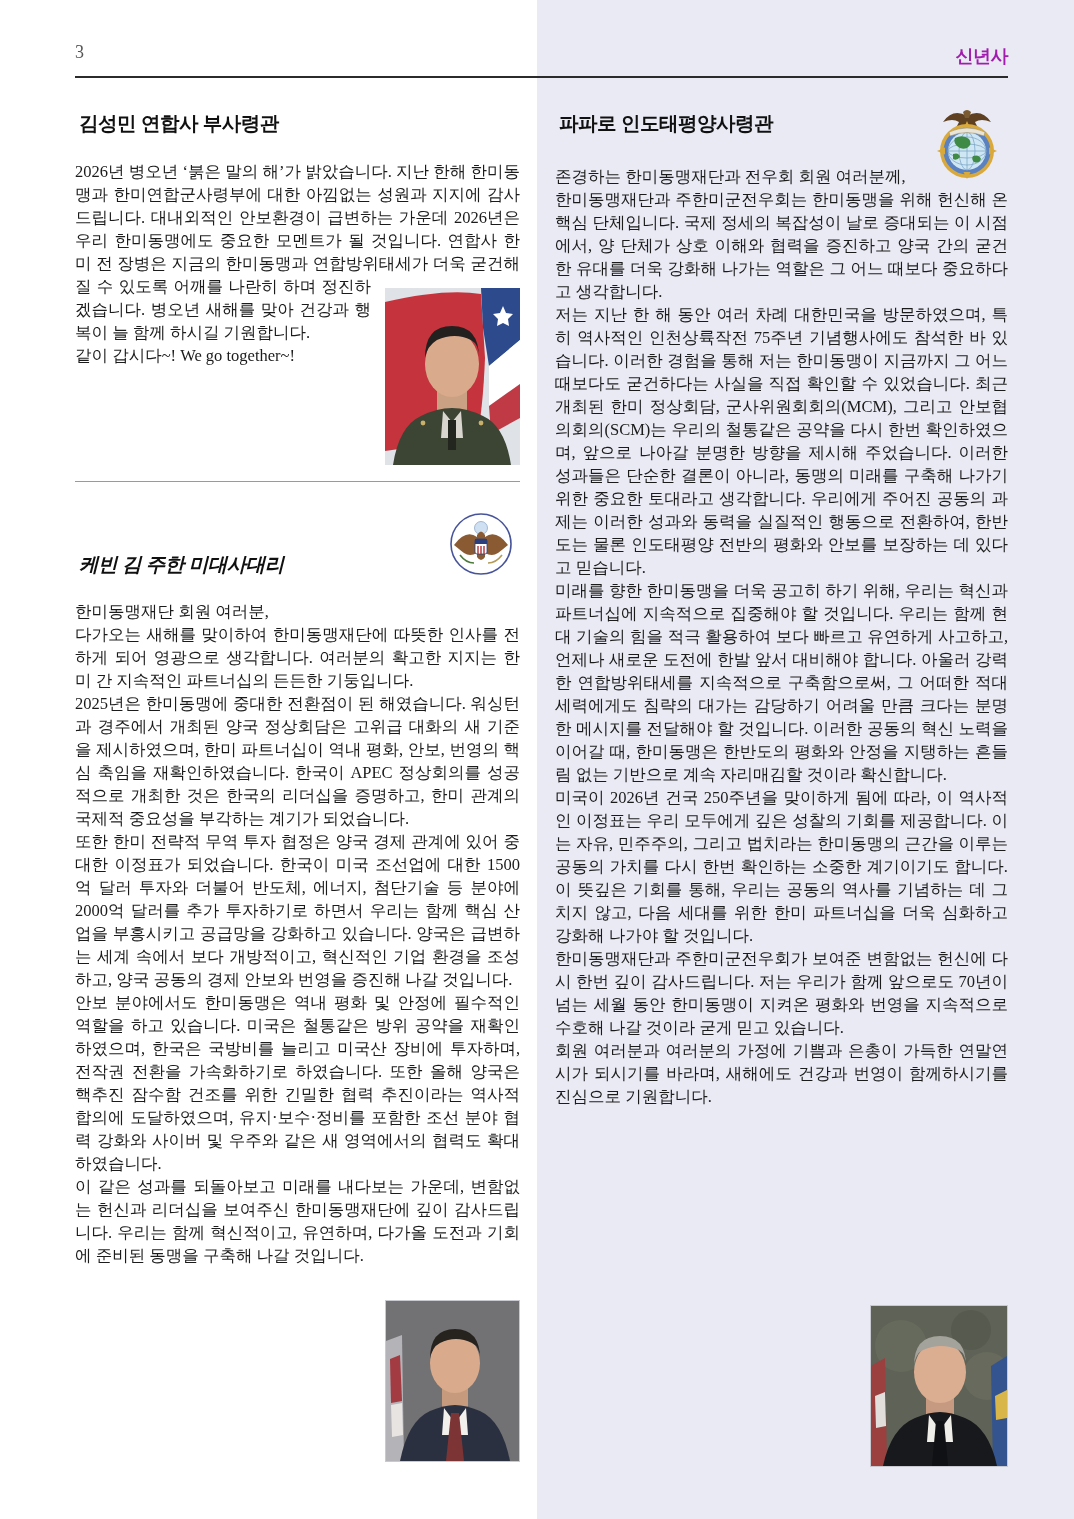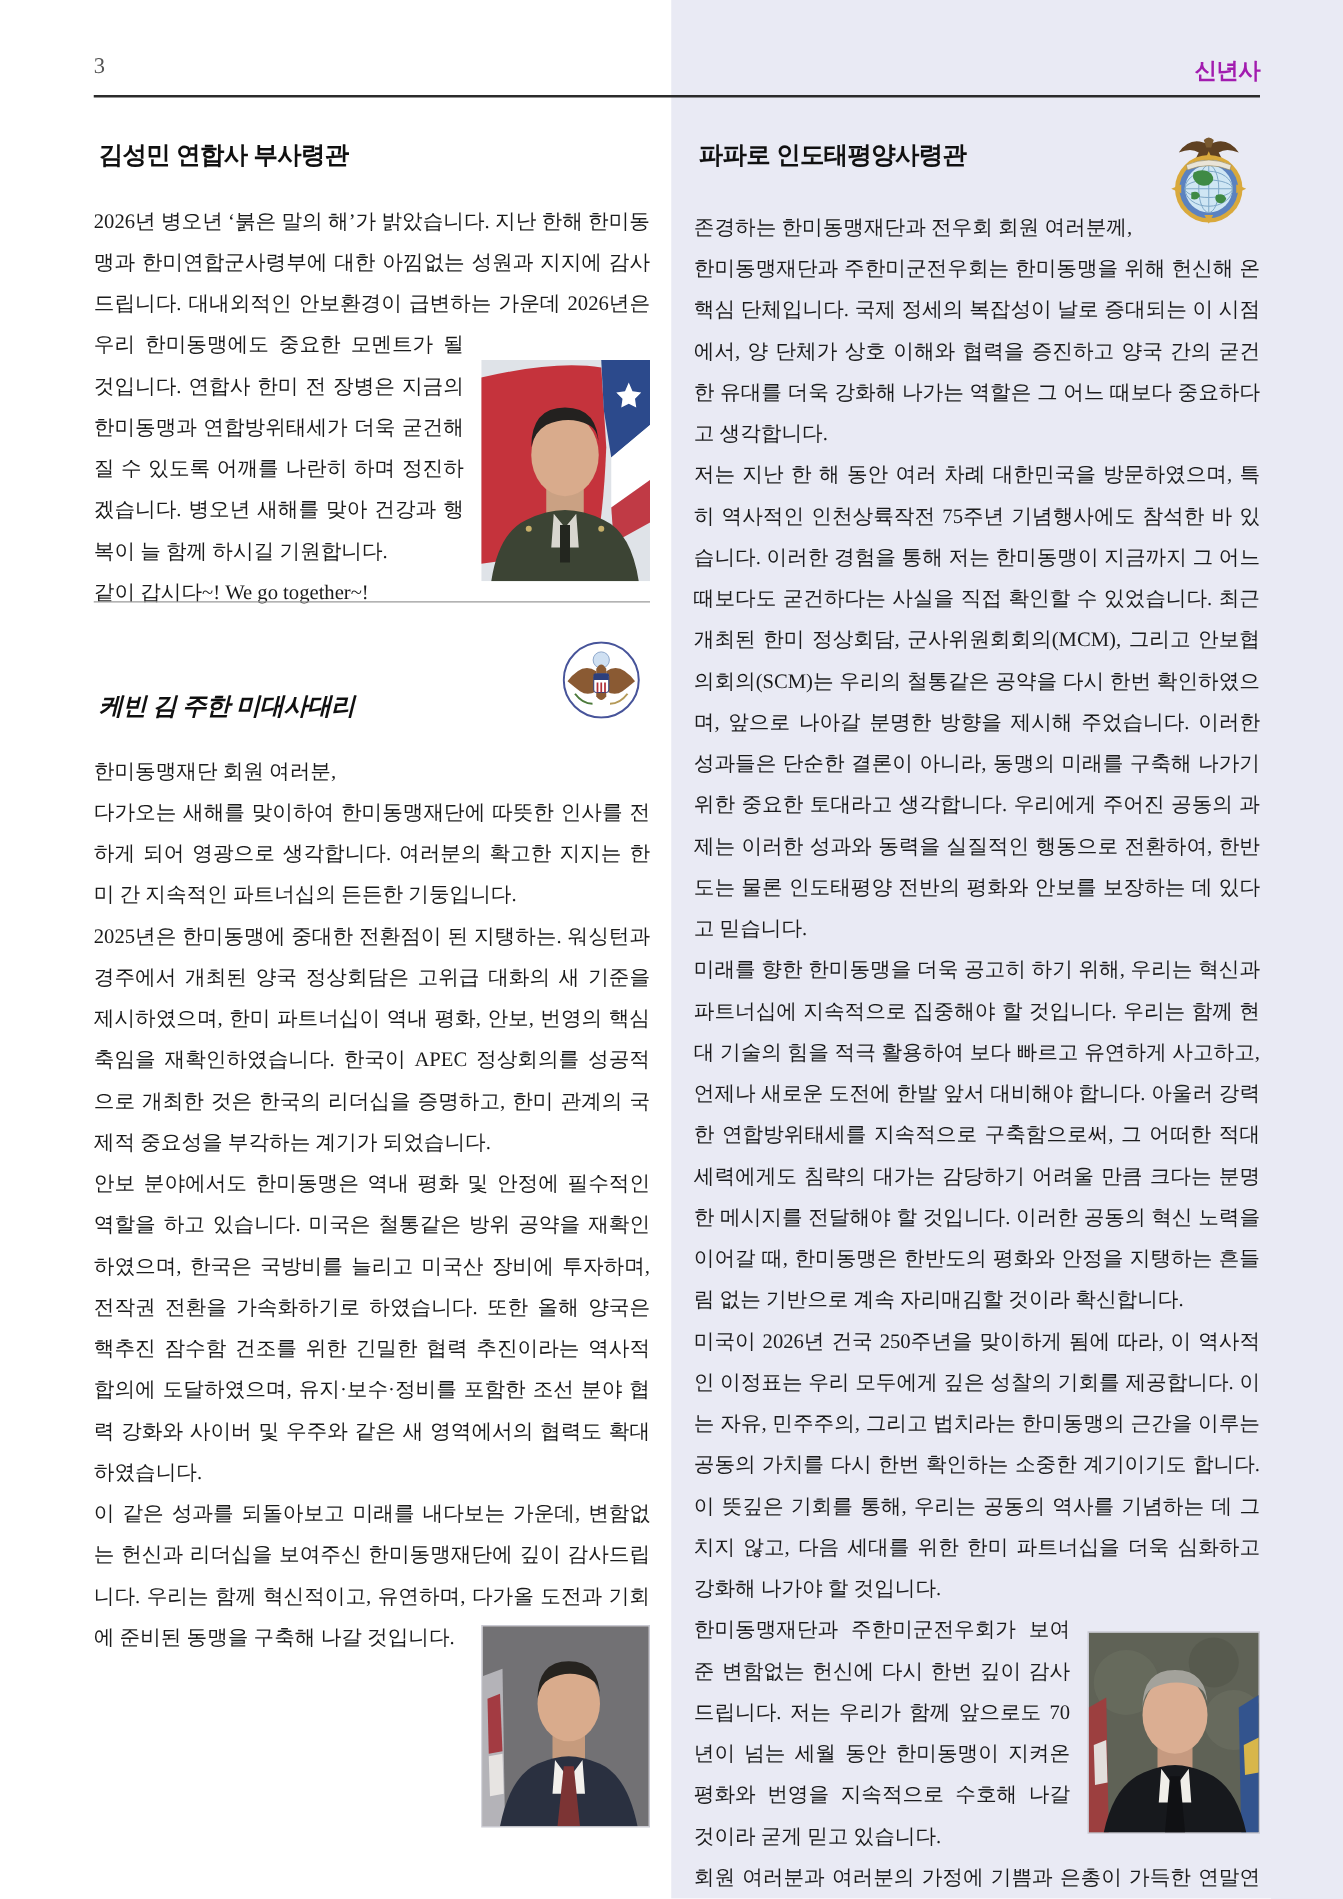--- a/index.html
+++ b/index.html
@@ -13,21 +13,21 @@
     font-family:Liberation Serif, serif;letter-spacing:-0.5px;}
   .header-rule{position:absolute;left:75px;top:76px;width:933px;height:2px;background:#2b2b2b;}
   .sec-title{
     position:absolute;margin:4px;font-family:"Liberation Sans",sans-serif;
     font-size:19.5px;font-weight:800;color:#101010;letter-spacing:-0.5px;
   }
   #t1{left:75px;top:106px;}
   #t2{left:75px;top:547px;font-style:italic;}
   #t3{left:555px;top:106px;}
   .body-text{
-    position:absolute;font-size:16.5px;line-height:33px;text-align:justify;color:#1b1b1b;
+    position:absolute;font-size:16.5px;line-height:23px;text-align:justify;color:#1b1b1b;
   }
   .body-text p{margin:0;}
   #b1{left:75px;top:160px;width:445px;}
   #b2{left:75px;top:600px;width:445px;}
   #b3{left:555px;top:165px;width:453px;}
   .fspacer{float:right;width:0;}
   .photo{float:right;clear:right;margin:0 0 8px 14px;padding:0;}
   .photo svg{display:block;}
   #kevin-photo svg,#paparo-photo svg{border:1px solid #c9c9d2;}
   .col-divider{position:absolute;left:75px;top:481px;width:445px;height:1px;background:#9a9a9a;}
@@ -104,21 +104,22 @@
         <rect x="56" y="84" width="26" height="24" fill="#c69b7d"></rect>
         <ellipse cx="69" cy="62" rx="25" ry="30" fill="#d9ab8c"></ellipse>
         <path d="M44 58 Q44 28 69 28 Q94 28 94 58 Q94 46 86 42 Q70 34 54 42 Q46 46 44 58 Z" fill="#26231f"></path>
         <path d="M14 160 Q22 120 44 110 Q58 104 69 104 Q80 104 94 110 Q116 120 124 160 Z" fill="#2a3040"></path>
         <polygon points="58,107 69,122 80,107 82,134 56,134" fill="#f2f0ec"></polygon>
         <polygon points="65,112 73,112 78,160 60,160" fill="#7c3434"></polygon>
       </svg>
     </figure>
     <p>한미동맹재단 회원 여러분,</p>
     <p>다가오는 새해를 맞이하여 한미동맹재단에 따뜻한 인사를 전하게 되어 영광으로 생각합니다. 여러분의 확고한 지지는 한미 간 지속적인 파트너십의 든든한 기둥입니다.</p>
-    <p>2025년은 한미동맹에 중대한 전환점이 된 지탱하는. 워싱턴과 경주에서 개최된 양국 정상회담은 고위급 대화의 새 기준을 제시하였으며, 한미 파트너십이 역내 평화, 안보, 번영의 핵심 축임을 재확인하였습니다. 한국이 APEC 정상회의를 성공적으로 개최한 것은 한국의 리더십을 증명하고, 한미 관계의 국제적 중요성을 부각하는 계기가 되었습니다.</p>
+    <p>2025년은 한미동맹에 중대한 전환점이 된 해였습니다. 워싱턴과 경주에서 개최된 양국 정상회담은 고위급 대화의 새 기준을 제시하였으며, 한미 파트너십이 역내 평화, 안보, 번영의 핵심 축임을 재확인하였습니다. 한국이 APEC 정상회의를 성공적으로 개최한 것은 한국의 리더십을 증명하고, 한미 관계의 국제적 중요성을 부각하는 계기가 되었습니다.</p>
+    <p>또한 한미 전략적 무역 투자 협정은 양국 경제 관계에 있어 중대한 이정표가 되었습니다. 한국이 미국 조선업에 대한 1500억 달러 투자와 더불어 반도체, 에너지, 첨단기술 등 분야에 2000억 달러를 추가 투자하기로 하면서 우리는 함께 핵심 산업을 부흥시키고 공급망을 강화하고 있습니다. 양국은 급변하는 세계 속에서 보다 개방적이고, 혁신적인 기업 환경을 조성하고, 양국 공동의 경제 안보와 번영을 증진해 나갈 것입니다.</p>
     <p>안보 분야에서도 한미동맹은 역내 평화 및 안정에 필수적인 역할을 하고 있습니다. 미국은 철통같은 방위 공약을 재확인하였으며, 한국은 국방비를 늘리고 미국산 장비에 투자하며, 전작권 전환을 가속화하기로 하였습니다. 또한 올해 양국은 핵추진 잠수함 건조를 위한 긴밀한 협력 추진이라는 역사적 합의에 도달하였으며, 유지·보수·정비를 포함한 조선 분야 협력 강화와 사이버 및 우주와 같은 새 영역에서의 협력도 확대하였습니다.</p>
     <p>이 같은 성과를 되돌아보고 미래를 내다보는 가운데, 변함없는 헌신과 리더십을 보여주신 한미동맹재단에 깊이 감사드립니다. 우리는 함께 혁신적이고, 유연하며, 다가올 도전과 기회에 준비된 동맹을 구축해 나갈 것입니다.</p>
   </div>
 
   <h2 class="sec-title" id="t3">파파로 인도태평양사령관</h2>
   <figure class="emblem">
     <svg viewBox="0 0 68 74" width="68" height="74" aria-hidden="true">
       <path d="M10 16 Q20 2 34 10 Q48 2 58 16 Q48 12 42 16 L46 24 Q34 18 22 24 L26 16 Q20 12 10 16 Z" fill="#5f4122"></path>
       <path d="M30 6 Q34 2 38 6 L36 12 L32 12 Z" fill="#7a5a30"></path>
       <circle cx="34" cy="45" r="27" fill="#d9a93c"></circle>

